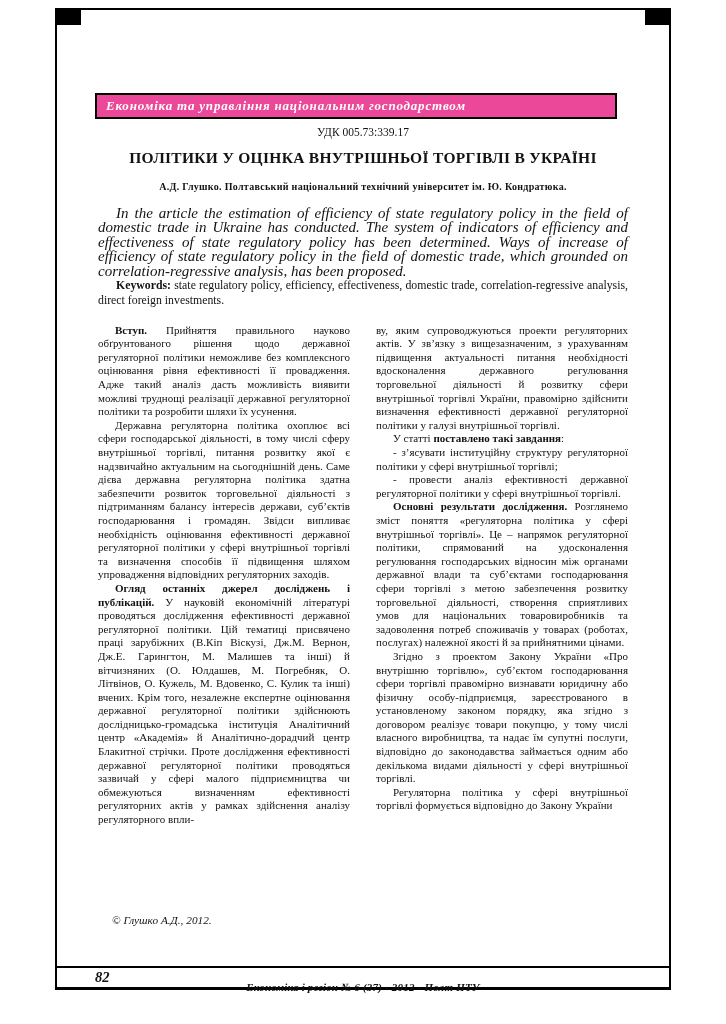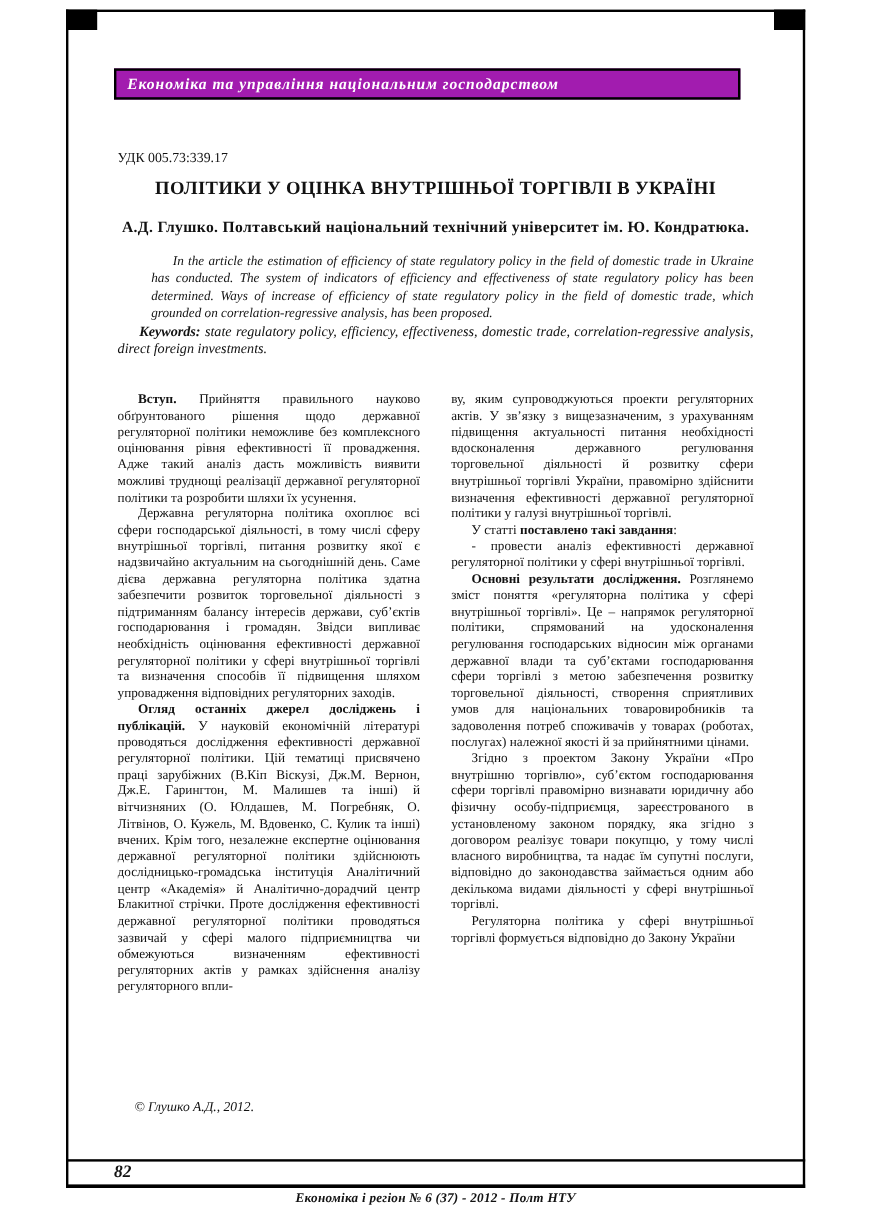--- a/index.html
+++ b/index.html
@@ -29,58 +29,58 @@
     padding-left:9px;
   }
   .band-label {
     color:#fff; font-weight:bold; font-style:italic;
     font-size:13px; letter-spacing:0.8px; white-space:nowrap;
   }
 
   
   .page-content { position:absolute; left:98px; top:126px; width:530px; }
 
-  .udk { font-size:11.5px; margin-bottom:10px; }
+  .udk { font-size:11.5px; margin-bottom:10px;text-align:center; }
 
   .title { text-align:center; font-weight:bold; font-size:15.5px; line-height:20.5px; letter-spacing:0.3px; margin-bottom:12px; }
   .title span { display:block; }
 
-  .author { text-align:center; font-weight:bold; font-size:13px; letter-spacing:0.3px; margin-bottom:14px;font-family:Liberation Serif, serif; }
+  .author { text-align:center; font-weight:bold; font-size:10px; letter-spacing:0.3px; margin-bottom:14px;font-family:Liberation Serif, serif; }
 
-  .abstract { font-style:italic; font-size:11px; line-height:14.6px; text-align:justify; text-indent:18px;margin-left:28px; }
-  .keywords { font-style:italic; font-size:11.8px; line-height:14.6px; text-align:justify; text-indent:18px; margin-bottom:29px; }
+  .abstract { font-style:italic; font-size:15px; line-height:14.6px; text-align:justify; text-indent:18px; }
+  .keywords { font-size:11.8px; line-height:14.6px; text-align:justify; text-indent:18px; margin-bottom:16px; }
   .keywords b { font-weight:bold; }
 
   .columns { display:flex; gap:26px; height:602px; overflow:hidden; }
   .col { width:258px; }
   .col-left { display:flex; flex-direction:column; }
 
   .para { font-size:11px; line-height:13.6px; text-align:justify; text-indent:17px; }
   .para.noindent { text-indent:0; }
   .para b { font-weight:bold; }
 
   .copyright { margin-top:auto; font-style:italic; font-size:11.3px; padding-left:14px; }
 
   
   .footer-rule { position:absolute; left:55px; top:966px; width:616px; height:2px; background:#000; }
-  .footer-row { position:absolute; left:57px; top:968px; width:612px; height:37px; display:flex; align-items:flex-end; justify-content:center; }
+  .footer-row { position:absolute; left:57px; top:968px; width:612px; height:37px; display:flex; align-items:center; justify-content:center; }
   .page-number { position:absolute; left:38px; top:0; font-weight:bold; font-style:italic; font-size:14.5px; line-height:19px; }
   .journal-line { font-weight:bold; font-style:italic; font-size:11px; letter-spacing:0.2px; }
 </style>
 </head>
 <body>
 
 <div class="corner left"></div>
 <div class="corner right"></div>
 <div class="frame-top"></div>
 <div class="frame-left"></div>
 <div class="frame-right"></div>
 <div class="frame-bottom"></div>
 
-<div class="band" style="background: #a21caf;">
+<div class="band" style="background: #ec4899; margin-top: 36px;">
   <span class="band-label">Економіка та управління національним господарством</span>
 </div>
 
 <div class="page-content">
 
   <div class="udk">УДК 005.73:339.17</div>
 
   <div class="title">
     <span>ПОЛІТИКИ У ОЦІНКА ВНУТРІШНЬОЇ ТОРГІВЛІ В УКРАЇНІ</span>
   </div>
@@ -96,20 +96,21 @@
     <div class="col col-left">
       <p class="para"><b>Вступ. </b><span>Прийняття правильного науково обґрунтованого рішення щодо державної регуляторної політики неможливе без комплексного оцінювання рівня ефективності її провадження. Адже такий аналіз дасть можливість виявити можливі труднощі реалізації державної регуляторної політики та розробити шляхи їх усунення.</span></p>
       <p class="para"><span>Державна регуляторна політика охоплює всі сфери господарської діяльності, в тому числі сферу внутрішньої торгівлі, питання розвитку якої є надзвичайно актуальним на сьогоднішній день. Саме дієва державна регуляторна політика здатна забезпечити розвиток торговельної діяльності з підтриманням балансу інтересів держави, суб’єктів господарювання і громадян. Звідси випливає необхідність оцінювання ефективності державної регуляторної політики у сфері внутрішньої торгівлі та визначення способів її підвищення шляхом упровадження відповідних регуляторних заходів.</span></p>
       <p class="para"><b>Огляд останніх джерел досліджень і публікацій. </b><span>У науковій економічній літературі проводяться дослідження ефективності державної регуляторної політики. Цій тематиці присвячено праці зарубіжних (В.Кіп Віскузі, Дж.М. Вернон, Дж.Е. Гарингтон, М. Малишев та інші) й вітчизняних (О. Юлдашев, М. Погребняк, О. Літвінов, О. Кужель, М. Вдовенко, С. Кулик та інші) вчених. Крім того, незалежне експертне оцінювання державної регуляторної політики здійснюють дослідницько-громадська інституція Аналітичний центр «Академія» й Аналітично-дорадчий центр Блакитної стрічки. Проте дослідження ефективності державної регуляторної політики проводяться зазвичай у сфері малого підприємництва чи обмежуються визначенням ефективності регуляторних актів у рамках здійснення аналізу регуляторного впли-</span></p>
       <div class="copyright">© Глушко А.Д., 2012.</div>
     </div>
 
     <div class="col col-right">
       <p class="para noindent"><span>ву, яким супроводжуються проекти регуляторних актів. У зв’язку з вищезазначеним, з урахуванням підвищення актуальності питання необхідності вдосконалення державного регулювання торговельної діяльності й розвитку сфери внутрішньої торгівлі України, правомірно здійснити визначення ефективності державної регуляторної політики у галузі внутрішньої торгівлі.</span></p>
       <p class="para"><span>У статті </span><b>поставлено такі завдання</b><span>:</span></p>
+      <p class="para"><span>- з’ясувати інституційну структуру регуляторної політики у сфері внутрішньої торгівлі;</span></p>
       <p class="para"><span>- провести аналіз ефективності державної регуляторної політики у сфері внутрішньої торгівлі.</span></p>
       <p class="para"><b>Основні результати дослідження. </b><span>Розглянемо зміст поняття «регуляторна політика у сфері внутрішньої торгівлі». Це – напрямок регуляторної політики, спрямований на удосконалення регулювання господарських відносин між органами державної влади та суб’єктами господарювання сфери торгівлі з метою забезпечення розвитку торговельної діяльності, створення сприятливих умов для національних товаровиробників та задоволення потреб споживачів у товарах (роботах, послугах) належної якості й за прийнятними цінами.</span></p>
       <p class="para"><span>Згідно з проектом Закону України «Про внутрішню торгівлю», суб’єктом господарювання сфери торгівлі правомірно визнавати юридичну або фізичну особу-підприємця, зареєстрованого в установленому законом порядку, яка згідно з договором реалізує товари покупцю, у тому числі власного виробництва, та надає їм супутні послуги, відповідно до законодавства займається одним або декількома видами діяльності у сфері внутрішньої торгівлі.</span></p>
       <p class="para"><span>Регуляторна політика у сфері внутрішньої торгівлі формується відповідно до Закону України</span></p>
     </div>
 
   </div>
 </div>
 
 <div class="footer-rule"></div>

